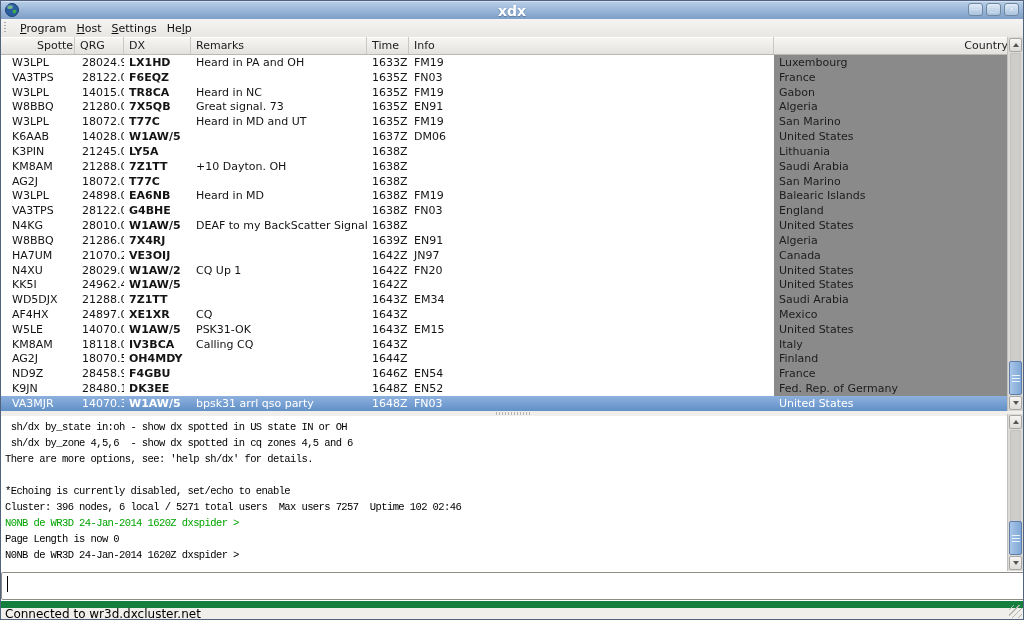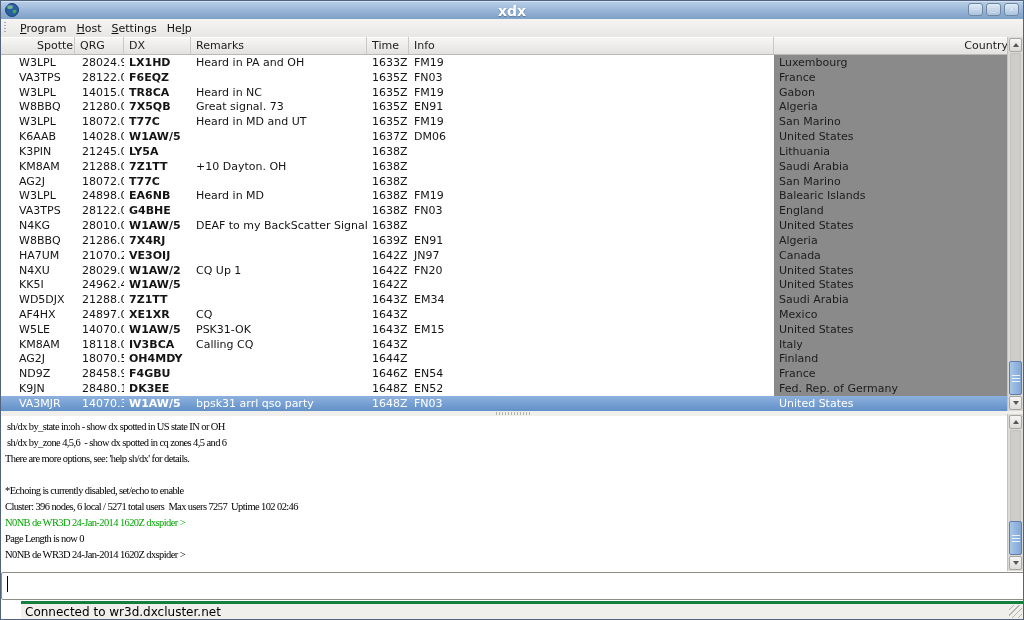--- a/index.html
+++ b/index.html
@@ -53,21 +53,21 @@
   
   .w-spotter{width:74px;padding-left:36px;} .w-qrg{width:49px;} .w-dx{width:67px;}
   .w-remarks{width:176px;} .w-time{width:42px;} .w-info{width:365px;} .w-country{width:235px;text-align:right;}
   
   .list{position:absolute;left:0;top:54px;width:1008px;height:356px;background:#fff;overflow:hidden;}
   .row{display:flex;height:calc(356px / 24);}
   .cell{
     box-sizing:border-box;height:100%;padding-left:5px;display:flex;align-items:center;
     overflow:hidden;white-space:nowrap;color:#141414;
   }
-  .row .w-spotter{padding-left:18px;text-align:right;}
+  .row .w-spotter{padding-left:11px;text-align:right;}
   .row .w-qrg{padding-left:7px;}
   .row .w-dx{font-weight:bold;}
   .row .w-country{background:#8a8a8a;color:#1d1d1d;}
   .row.selected{background:linear-gradient(#8db1de 0%,#6290c7 100%);}
   .row.selected .cell{color:#ffffff;}
   .row.selected .w-country{background:transparent;color:#ffffff;}
   
   .scrollbar{
     position:absolute;width:16px;background:#dcdad6;border-left:1px solid #c2c0bc;
     box-sizing:border-box;
@@ -90,36 +90,36 @@
   
   .splitter{position:absolute;left:0;right:0;top:410px;height:5px;background:#f0efec;}
   .split-grip{
     position:absolute;left:495px;top:1px;width:36px;height:3px;
     background:repeating-linear-gradient(90deg,#b5b3ae 0 1px,transparent 1px 3px);
   }
   
   .terminal{
     position:absolute;left:0;top:415px;width:1016px;height:155px;background:#fff;
     padding:3px 15px 0 4px;box-sizing:border-box;overflow:hidden;
-    font-family:Liberation Serif, serif;
+    font-family:Liberation Mono, monospace;
     font-size:10.5px;letter-spacing:-0.6px;color:#000;
   }
   .tline{height:16px;line-height:16px;white-space:pre;}
   .tline.green{color:#00a400;}
   
   .cmd-input{
     position:absolute;left:0;top:571px;width:1024px;height:28px;box-sizing:border-box;
     background:#fff;border:1px solid #8d8d86;border-radius:2px;
   }
   .caret{position:absolute;left:5px;top:3px;width:1px;height:16px;background:#000;}
   
   .statusbar{
     position:absolute;left:0;right:0;top:600px;bottom:0;background:#f0efec;
-    border-top:3px solid #15803d;display:flex;align-items:center;padding-left:4px;
-    font-size:12px;color:#000;margin-left:20px;
+    border-top:7px solid #15803d;display:flex;align-items:center;padding-left:4px;
+    font-size:12px;color:#000;
   }
   .resize-grip{
     position:absolute;right:1px;bottom:1px;width:13px;height:13px;
     background:repeating-linear-gradient(135deg,transparent 0 3px,#b6b4af 3px 4px);
   }
 </style>
 </head>
 <body>
 
 <div class="window">

